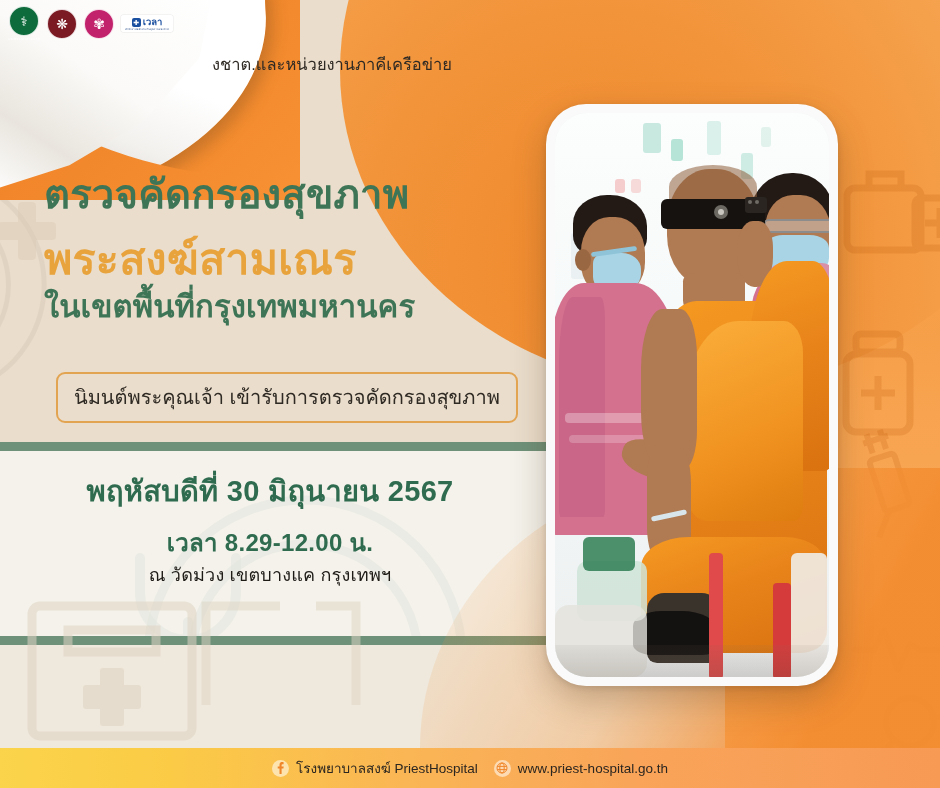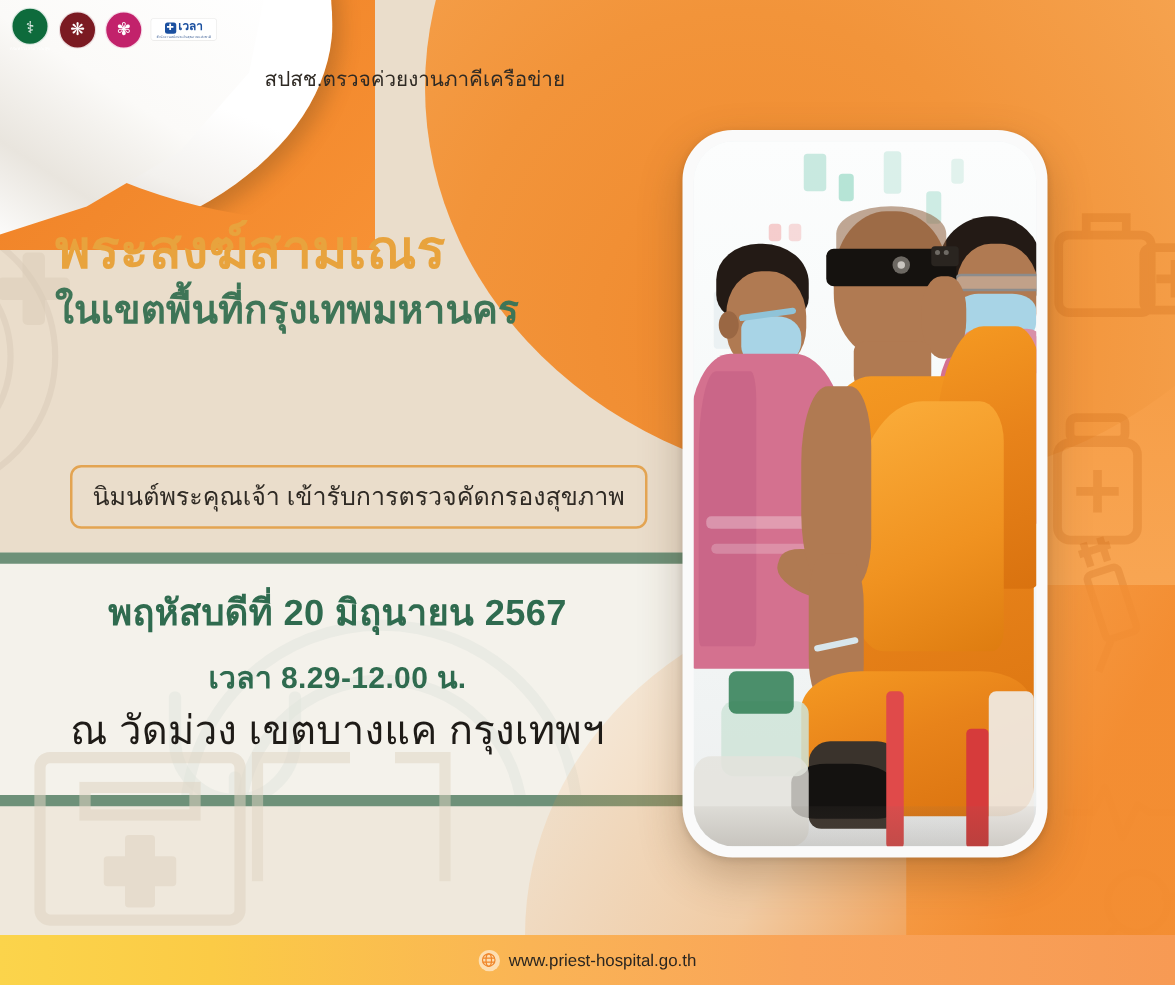--- a/index.html
+++ b/index.html
@@ -118,40 +118,40 @@
     color:#2F2A24;font-size:16.5px;line-height:1.55;
   }
   .org-head div{white-space:nowrap;}
 
   
   .headline{position:absolute;left:44px;top:172px;z-index:30;}
   .h-line1{
     font-size:40px;font-weight:bold;color:#3E7557;letter-spacing:.2px;line-height:1.12;
   }
   .h-line2{
-    font-size:43px;font-weight:bold;color:#E8A33D;letter-spacing:.2px;line-height:1.18;margin-top:3px;
+    font-size:43px;font-weight:bold;color:#E8A33D;letter-spacing:.2px;line-height:1.18;margin-top:17px;
   }
   .h-line3{
     font-size:31px;font-weight:bold;color:#3E7557;letter-spacing:.1px;line-height:1.2;margin-top:3px;
   }
 
   
   .invite{
     position:absolute;left:56px;top:372px;z-index:30;
     border:2px solid #E3A452;border-radius:9px;
     padding:7px 16px 8px 16px;
     font-size:20px;color:#2F2A24;background:transparent;
     white-space:nowrap;
   }
 
   
   .date-block{position:absolute;left:0;top:473px;width:540px;text-align:center;z-index:30;}
   .d-date{font-size:29px;font-weight:bold;color:#2F6B4F;line-height:1.25;letter-spacing:.3px;}
   .d-time{font-size:24px;font-weight:bold;color:#2F6B4F;line-height:1.3;margin-top:18px;letter-spacing:.3px;}
-  .d-place{font-size:32px;color:#1E1B17;line-height:1.3;margin-top:6px;letter-spacing:.2px;}
+  .d-place{font-size:18px;color:#1E1B17;line-height:1.3;margin-top:6px;letter-spacing:.2px;}
 
   
   .phone{
     position:absolute;left:546px;top:104px;width:292px;height:582px;
     background:#FAFAFA;border-radius:40px;
     box-shadow:0 14px 34px rgba(90,60,30,.30),0 2px 6px rgba(0,0,0,.12);
     z-index:25;padding:9px;box-sizing:border-box;
   }
   .phone-screen{
     position:relative;width:100%;height:100%;border-radius:32px;overflow:hidden;
@@ -349,32 +349,33 @@
     <div class="logo-nhso">
       <div class="nhso-top">
         <span class="nhso-mark">✚</span>
         <span class="nhso-text">เวลา</span>
       </div>
       <div class="nhso-sub">สำนักงานหลักประกันสุขภาพแห่งชาติ</div>
     </div>
   </div>
 
   <div class="org-head">
-    <div>สปสช.ตรวจค่วยงานภาคีเครือข่าย</div>
+    <div>งชาต.และหน่วยงานภาคีเครือข่าย</div>
   </div>
 
   <div class="headline">
+    <div class="h-line1">ตรวจคัดกรองสุขภาพ</div>
     <div class="h-line2">พระสงฆ์สามเณร</div>
     <div class="h-line3">ในเขตพื้นที่กรุงเทพมหานคร</div>
   </div>
 
   <div class="invite">นิมนต์พระคุณเจ้า เข้ารับการตรวจคัดกรองสุขภาพ</div>
 
   <div class="date-block">
-    <div class="d-date">พฤหัสบดีที่ 20 มิถุนายน 2567</div>
+    <div class="d-date">พฤหัสบดีที่ 30 มิถุนายน 2567</div>
     <div class="d-time">เวลา 8.29-12.00 น.</div>
     <div class="d-place">ณ วัดม่วง เขตบางแค กรุงเทพฯ</div>
   </div>
 
   <div class="phone">
     <div class="phone-screen" role="img" aria-label="พระสงฆ์เข้ารับการตรวจคัดกรองสายตา โดยเจ้าหน้าที่สาธารณสุข">
       <div class="bg-room"></div>
 
       <div class="wall-deco" style="left:88px;top:10px;width:18px;height:30px;background:#9FD9C8;"></div>
       <div class="wall-deco" style="left:116px;top:26px;width:12px;height:22px;background:#7ECFB6;"></div>
@@ -444,20 +445,28 @@
       <div class="ps" style="left:22px;top:448px;width:70px;height:60px;background:#CFE4D8;border-radius:10px;opacity:.85;"></div>
       <div class="ps" style="left:28px;top:424px;width:52px;height:34px;background:#2E7D52;border-radius:6px;opacity:.85;"></div>
       <div class="ps" style="left:0px;top:492px;width:92px;height:72px;background:#E4E2DC;border-radius:14px;opacity:.8;"></div>
       <div class="ps" style="left:0;bottom:0;width:100%;height:32px;background:linear-gradient(180deg,rgba(120,110,100,.08),rgba(90,80,70,.22));"></div>
     </div>
   </div>
 
   <div class="footer">
     <div class="f-item">
       <span class="f-ico">
+        <svg width="9" height="12" viewBox="0 0 9 12">
+            <path d="M5.6 12V6.6h1.8l.3-2.1H5.6V3.2c0-.6.2-1 1-1h1V.3C7.4.2 6.8.1 6.1.1 4.6.1 3.5 1 3.5 2.9v1.6H1.7v2.1h1.8V12z" fill="#F0862A"></path>
+          </svg>
+      </span>
+      <span>โรงพยาบาลสงฆ์ PriestHospital</span>
+    </div>
+    <div class="f-item">
+      <span class="f-ico">
         <svg width="12" height="12" viewBox="0 0 12 12">
             <g fill="none" stroke="#F0862A" stroke-width="1">
               <circle cx="6" cy="6" r="5"></circle>
               <ellipse cx="6" cy="6" rx="2.2" ry="5"></ellipse>
               <path d="M1.2 4.4h9.6M1.2 7.6h9.6"></path>
             </g>
           </svg>
       </span>
       <span>www.priest-hospital.go.th</span>
     </div>

